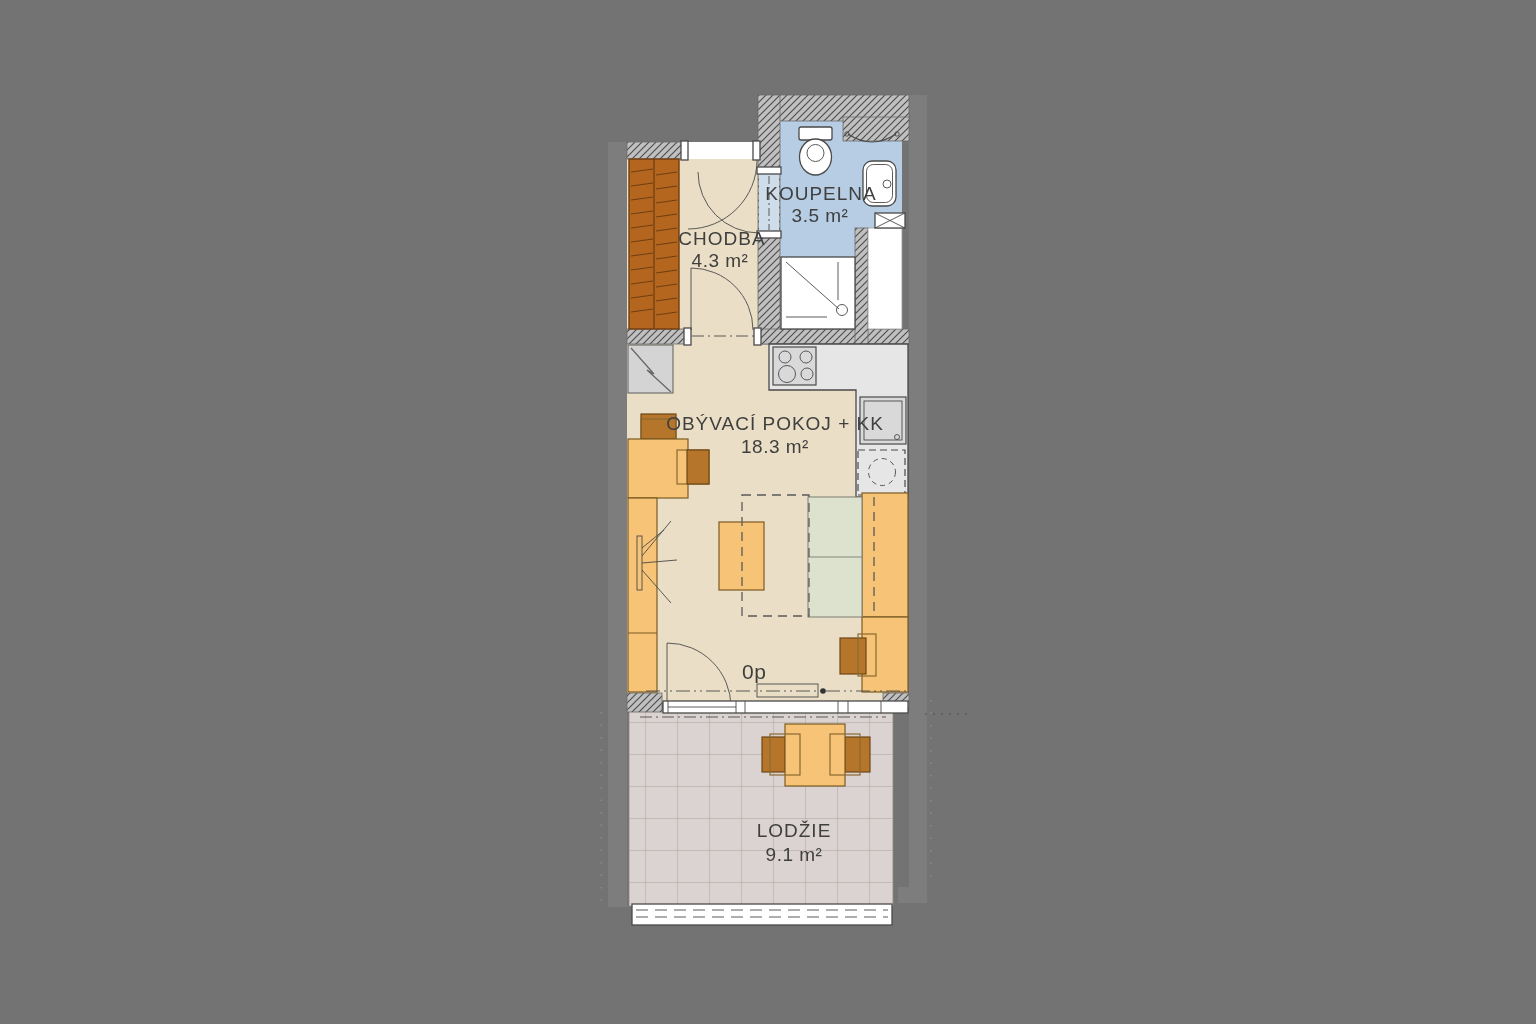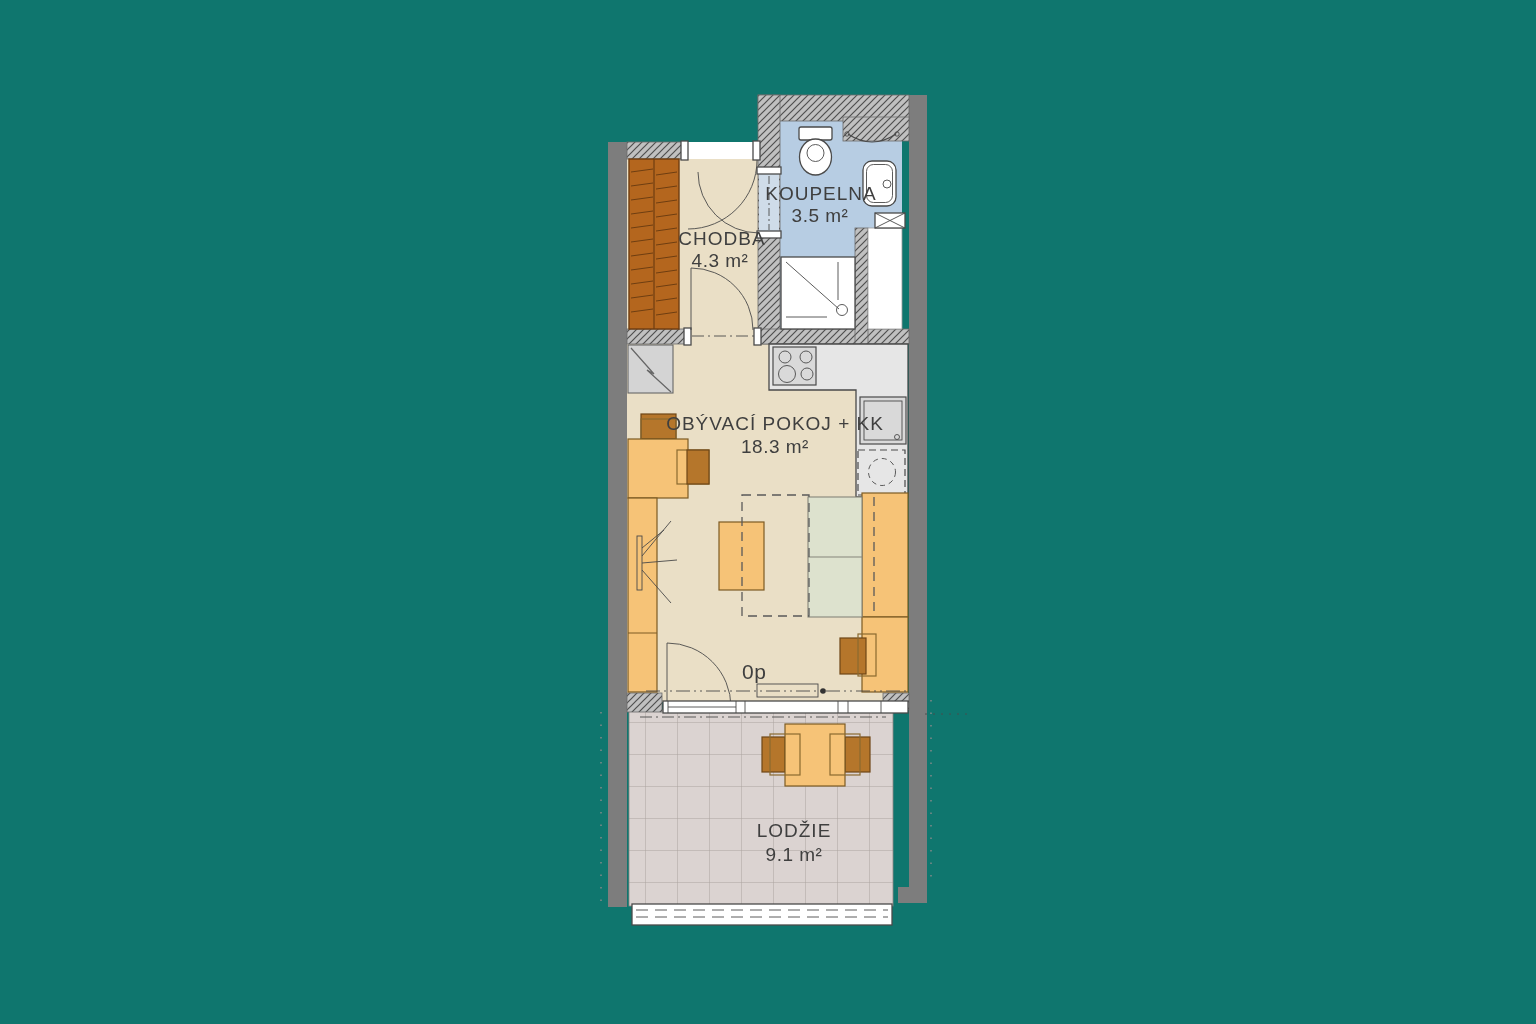--- a/index.html
+++ b/index.html
@@ -1,16 +1,16 @@
 <!DOCTYPE html>
 <html><head>
 <meta charset="utf-8">
 <style>
   html,body{margin:0;padding:0;background:#ffffff;}
-  .canvas{position:relative;width:1536px;height:1024px;background:#0f766e;overflow:hidden;}
+  .canvas{position:relative;width:1536px;height:1024px;background:#737373;overflow:hidden;}
   svg{position:absolute;left:0;top:0;}
   text{font-family:"Liberation Sans",sans-serif;fill:#3F3F3F;}
   .room-label{font-size:19px;letter-spacing:1px;text-anchor:middle;}
   .room-area{font-size:19px;letter-spacing:0.5px;text-anchor:middle;}
   .floor-marker{font-size:21px;letter-spacing:0.5px;}
   .wall{fill:#7D7D7D;}
   .hatch{fill:url(#hatch);stroke:#6A6A6A;stroke-width:0.8;}
   .floor-main{fill:#EADFC6;}
   .floor-bath{fill:#B7CDE3;}
   .floor-loggia{fill:url(#tiles);stroke:#8F8784;stroke-width:0.8;}

